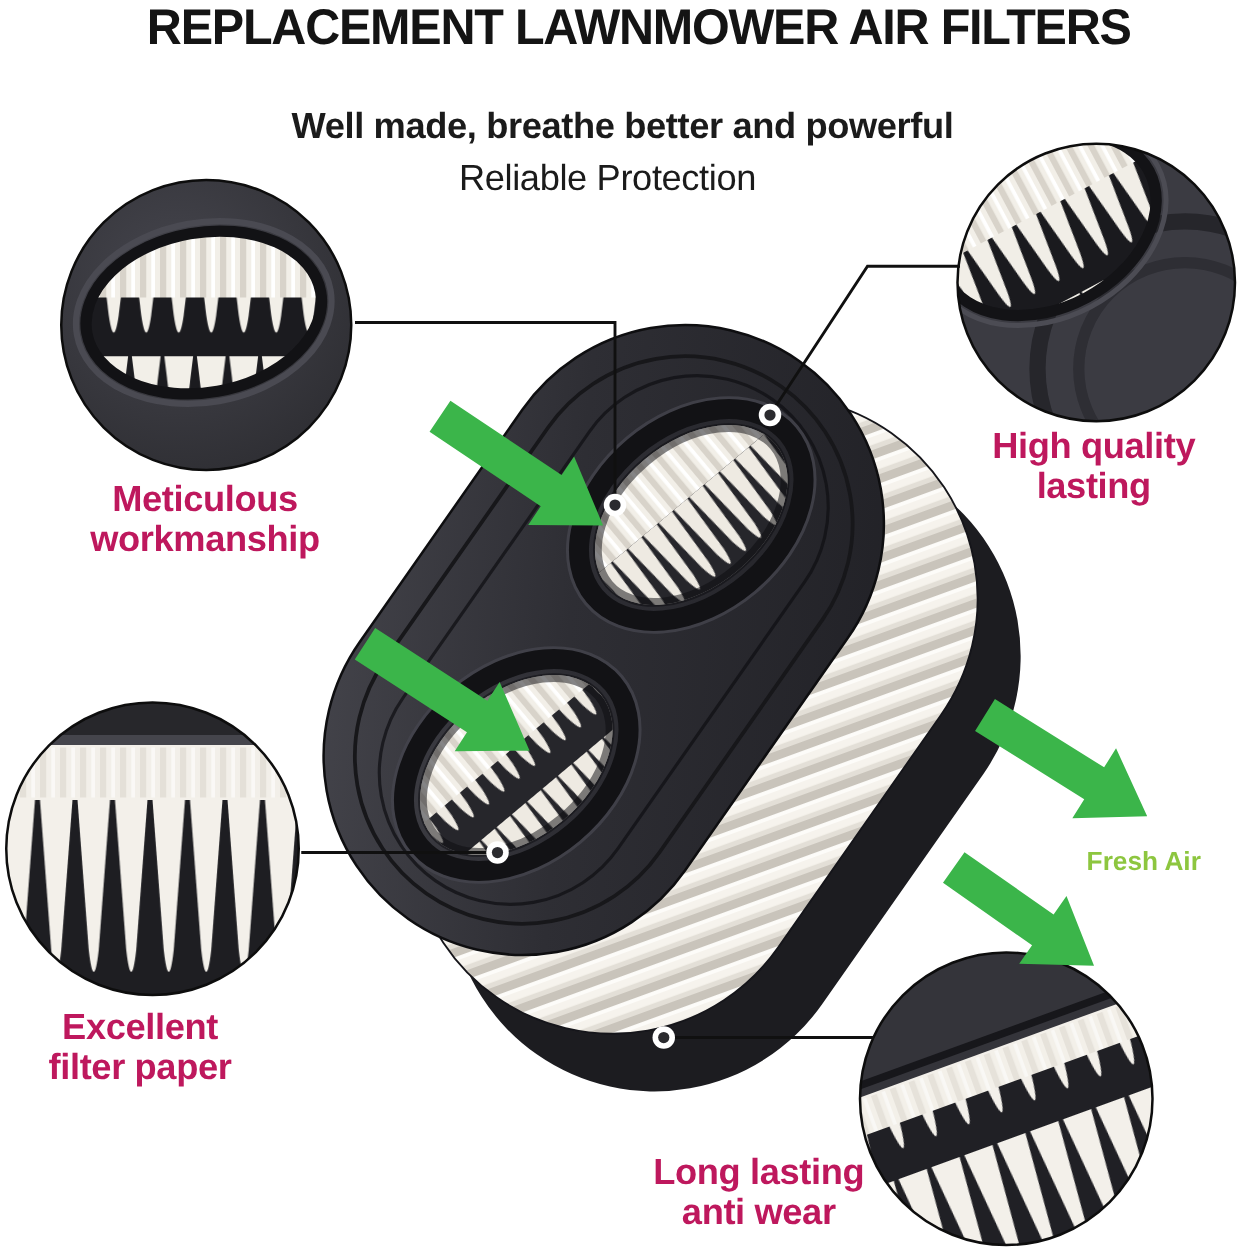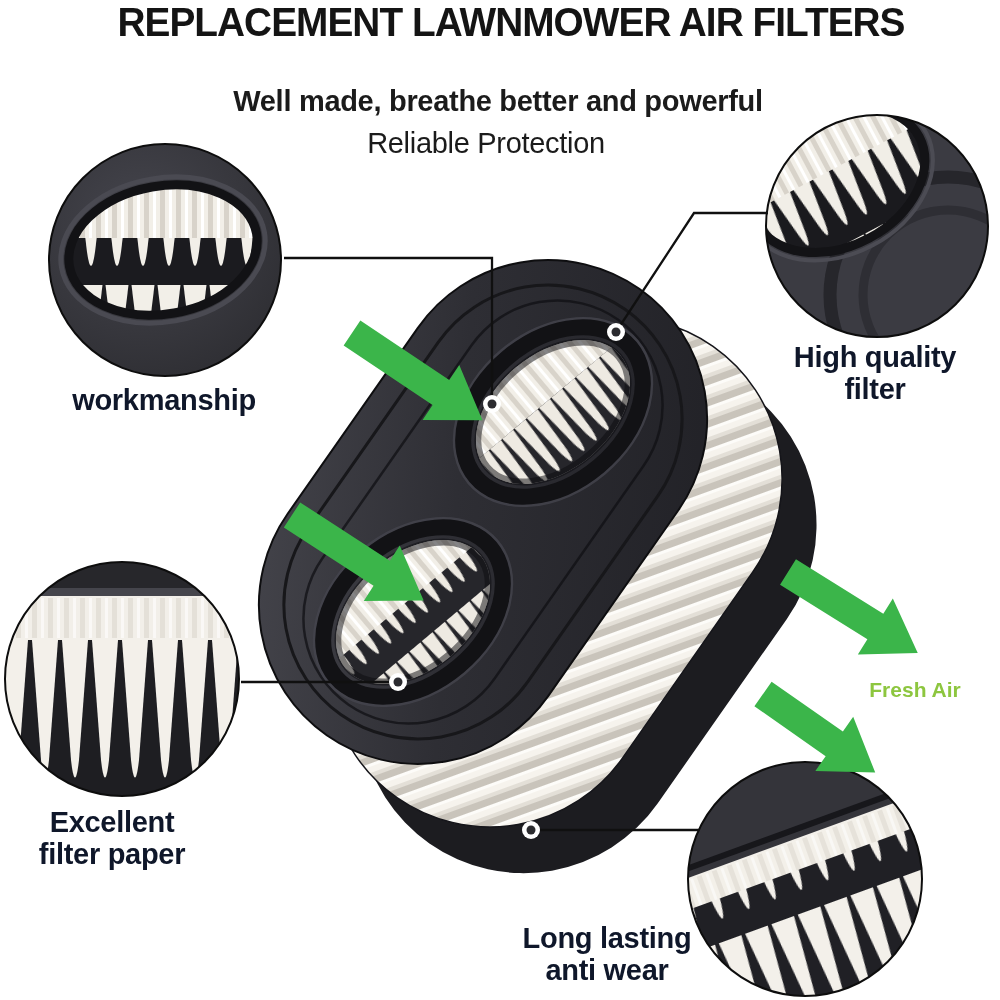--- a/index.html
+++ b/index.html
@@ -8,21 +8,21 @@
     font-family:"Liberation Sans", sans-serif;color:#161616;
   }
   #art{position:absolute;left:0;top:0;width:1000px;height:1000px;}
   .txt{position:absolute;white-space:nowrap;transform:translateX(-50%);text-align:center;}
   .title{
     top:0px;left:511px;font-size:40px;font-weight:bold;letter-spacing:-1px;
     transform:translateX(-50%) scaleX(0.97);transform-origin:center top;color:#141414;
   }
   .sub1{top:85px;left:498px;font-size:29px;font-weight:bold;letter-spacing:-0.3px;color:#1b1b1b;}
   .sub2{top:127px;left:486px;font-size:29px;font-weight:normal;letter-spacing:-0.3px;color:#1b1b1b;}
-  .callout-label{font-size:29px;font-weight:bold;line-height:32px;letter-spacing:-0.3px;color:#0f172a;}
+  .callout-label{font-size:29px;font-weight:bold;line-height:32px;letter-spacing:-0.3px;color:#be185d;}
   .lbl-tl{top:384px;left:164px;}
   .lbl-tr{top:341px;left:875px;}
   .lbl-lm{top:806px;left:112px;}
   .lbl-br{top:922px;left:607px;text-align:center;}
   .fresh{top:678px;left:915px;font-size:21px;font-weight:bold;color:#8dc63f;}
   .callout-label span{display:block;}
 </style>
 </head>
 <body>
 
@@ -224,25 +224,26 @@
       <path d="M0,-15 L103,-15 L103,-33 L153,0 L103,33 L103,15 L0,15 Z" transform="translate(788 572) rotate(32)"></path>
       <path d="M0,-15 L87,-15 L87,-33 L137,0 L87,33 L87,15 L0,15 Z" transform="translate(763 694) rotate(35)"></path>
     </g>
   </svg>
 
   <div class="txt title">REPLACEMENT LAWNMOWER AIR FILTERS</div>
   <div class="txt sub1">Well made, breathe better and powerful</div>
   <div class="txt sub2">Reliable Protection</div>
 
   <div class="txt callout-label lbl-tl">
+    <span>Meticulous</span>
     <span>workmanship</span>
   </div>
   <div class="txt callout-label lbl-tr">
     <span>High quality</span>
-    <span>filter</span>
+    <span>lasting</span>
   </div>
   <div class="txt callout-label lbl-lm">
     <span>Excellent</span>
     <span>filter paper</span>
   </div>
   <div class="txt callout-label lbl-br">
     <span>Long lasting</span>
     <span>anti wear</span>
   </div>
 

